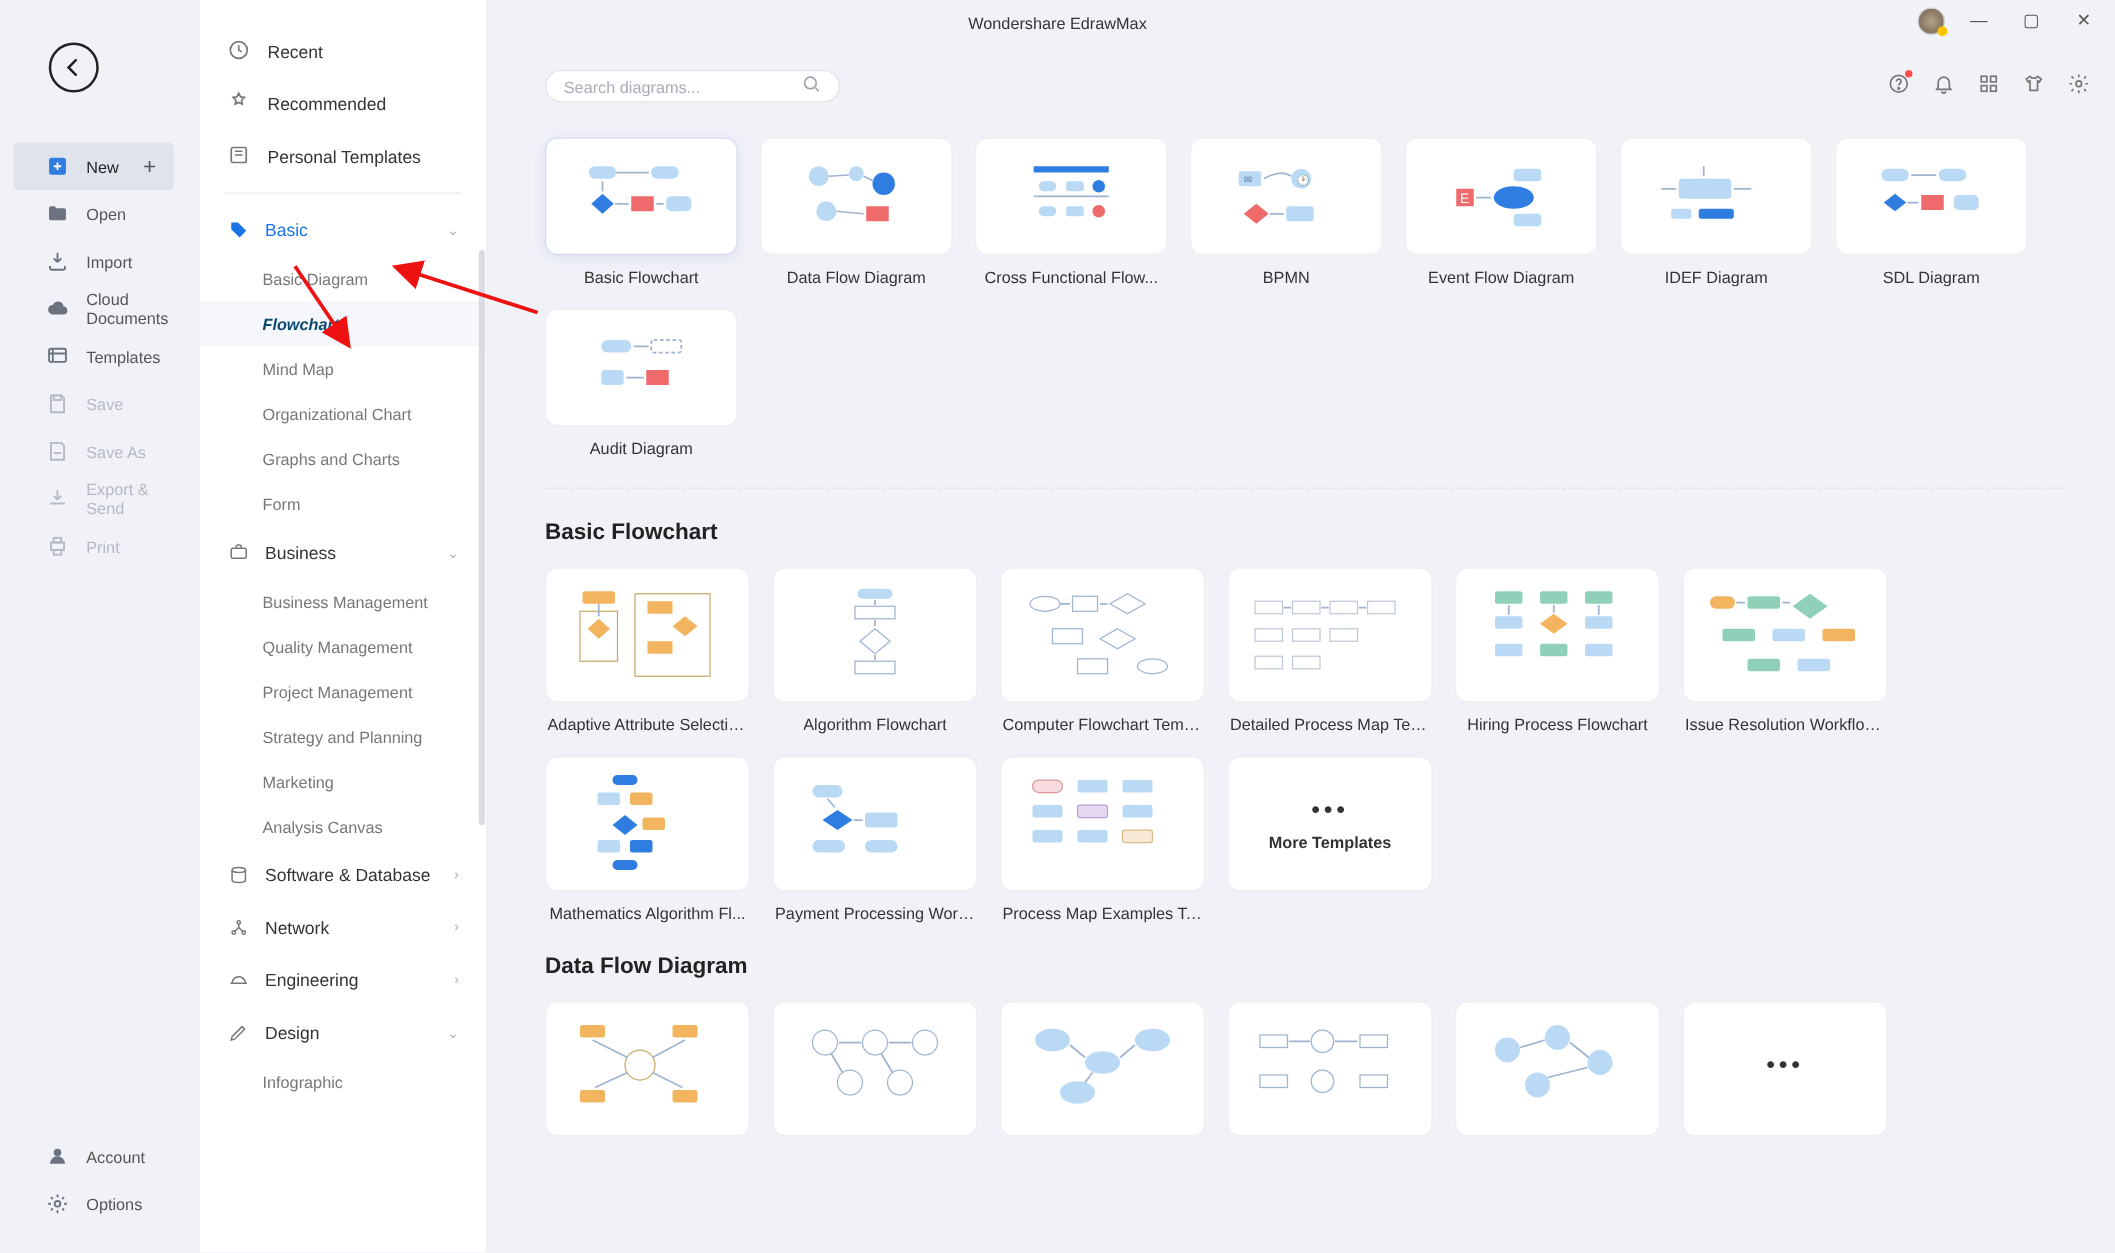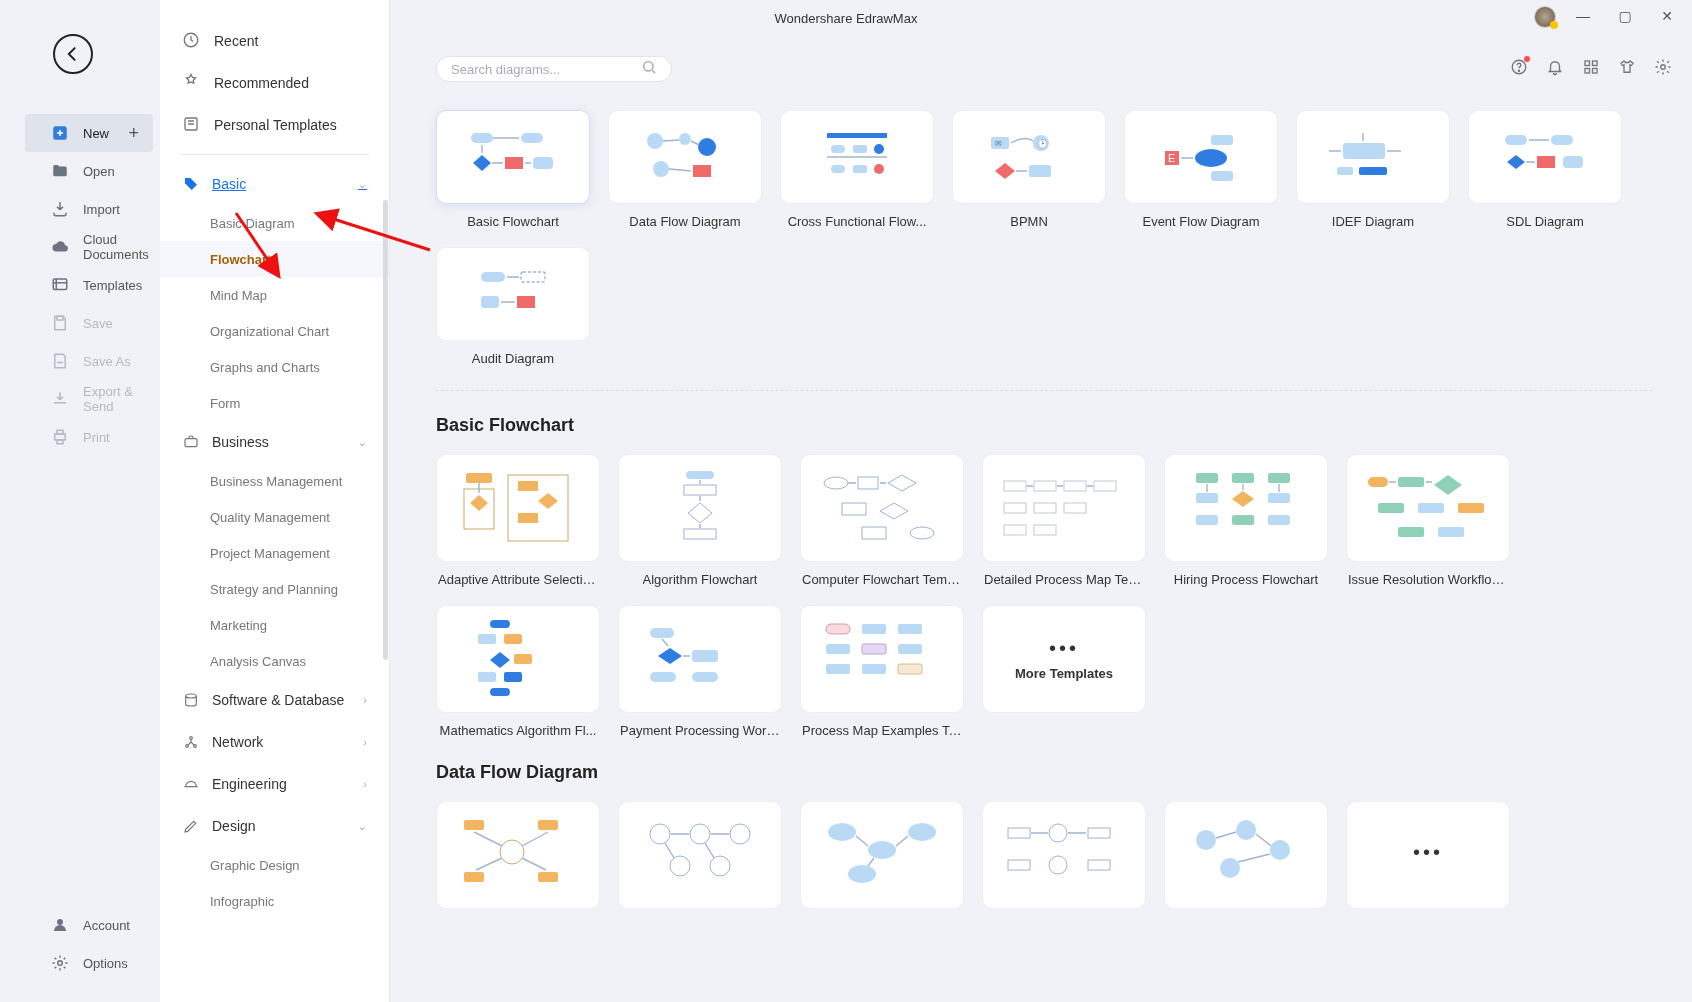--- a/index.html
+++ b/index.html
@@ -7,43 +7,43 @@
 
 
 .titlebar { height: 36px; display: flex; align-items: center; justify-content: center; position: relative; }
 .titlebar .title { font-size: 13px; color: #333; }
 .titlebar .win-controls { position: absolute; right: 4px; top: 0; display: flex; gap: 0; }
 .titlebar .win-controls .wbtn { width: 42px; height: 32px; display: flex; align-items: center; justify-content: center; cursor: pointer; font-size: 14px; color: #555; }
 .titlebar .avatar { position: absolute; right: 136px; top: 6px; width: 22px; height: 22px; border-radius: 50%; background: radial-gradient(circle, #b5a28a, #6b5d4a); border: 1px solid #ccc; }
 .titlebar .dot { position: absolute; width: 8px; height: 8px; border-radius: 50%; background: #ffc400; right: 134px; top: 21px; }
 
 
-.left-rail { position: absolute; left: 17px; top: 0; bottom: 0; width: 144px; background: #f1f2f8; padding-top: 20px; }
+.left-rail { position: absolute; left: 3px; top: 0; bottom: 0; width: 144px; background: #f1f2f8; padding-top: 20px; }
 .back-btn { width: 40px; height: 40px; border: 2px solid #222; border-radius: 50%; margin: 14px 0 40px 36px; display: flex; align-items: center; justify-content: center; cursor: pointer; }
 .back-btn svg { stroke: #222; }
 .rail-item { display: flex; align-items: center; height: 38px; padding-left: 26px; gap: 14px; font-size: 13px; color: #555; cursor: pointer; border-radius: 4px; margin: 0 8px; }
 .rail-item.active { background: #dfe3ec; color: #222; }
 .rail-item.disabled { color: #b5b9c4; cursor: default; }
 .rail-item .plus { margin-left: auto; margin-right: 14px; font-size: 18px; color: #555; }
 .rail-item .ico { width: 18px; height: 18px; display: flex; align-items: center; justify-content: center; }
 .rail-item .ico svg { width: 18px; height: 18px; }
 .rail-bottom { position: absolute; bottom: 20px; left: 0; right: 0; }
 
 
 .nav-col { position: absolute; left: 160px; top: 0; bottom: 0; width: 230px; background: #fff; border-right: 1px solid #e8e9ef; overflow-y: auto; padding-top: 20px; }
 .nav-top-item { display: flex; align-items: center; height: 42px; padding: 0 22px; gap: 14px; font-size: 14px; color: #333; cursor: pointer; text-align: center; }
 .nav-top-item .ico { width: 18px; color: #777; }
 .nav-divider { height: 1px; background: #e8e9ef; margin: 8px 20px; }
 .nav-cat { display: flex; align-items: center; height: 42px; padding: 0 22px; gap: 12px; font-size: 14px; color: #333; cursor: pointer; }
-.nav-cat.active { color: #1a73e8; text-decoration: underline; }
+.nav-cat.active { color: #1a73e8; }
 .nav-cat .chev { margin-left: auto; font-size: 11px; color: #aaa; }
 .nav-cat .ico { width: 18px; display: flex; justify-content: center; color: #777; }
 .nav-cat.active .ico { color: #1a73e8; }
 .nav-sub { padding-left: 50px; height: 36px; display: flex; align-items: center; font-size: 13px; color: #777; cursor: pointer; }
-.nav-sub.active { color: #a16207; font-weight: 600; background: #f5f7fd; }
+.nav-sub.active { color: #0c4a6e; font-weight: 600; background: #f5f7fd; font-style: italic; }
 .nav-scroll-ind { position:absolute; right:1px; top:200px; width:5px; height:460px; background:#d9dbe3; border-radius:3px; }
 
 
 .main { position: absolute; left: 390px; right: 0; top: 36px; bottom: 0; overflow-y: auto; padding: 20px 40px 40px 46px; }
 .search-row { display: flex; align-items: center; margin-bottom: 28px; }
 .search-box { width: 236px; height: 26px; border: 1px solid #e1e3ea; border-radius: 17px; background: #fff; display: flex; align-items: center; padding: 0 14px; }
 .search-box input { border: none; outline: none; flex: 1; font-size: 13px; color: #555; background: transparent; }
 .search-box input::placeholder { color: #a8acb8; }
 .search-box .sico { color: #9ea2ad; }
 
@@ -321,21 +321,20 @@
   </div>
   <div class="nav-cat">
     <span class="ico">
         <svg viewBox="0 0 24 24" width="16" height="16" fill="none" stroke="currentColor" stroke-width="1.8">
           <path d="M3 21l4-1 12-12-3-3L4 17z"></path>
         </svg>
       </span>
     <span>Design</span>
     <span class="chev">⌄</span>
   </div>
-  <div class="nav-sub">Graphic Design</div>
   <div class="nav-sub">Infographic</div>
   <div class="nav-scroll-ind"></div>
 </div>
 
 <div class="main">
   <div class="search-row">
     <div class="search-box">
       <input placeholder="Search diagrams..." style="">
       <span class="sico"><svg width="16" height="16" viewBox="0 0 24 24" fill="none" stroke="currentColor" stroke-width="2">
             <circle cx="11" cy="11" r="7"></circle>

